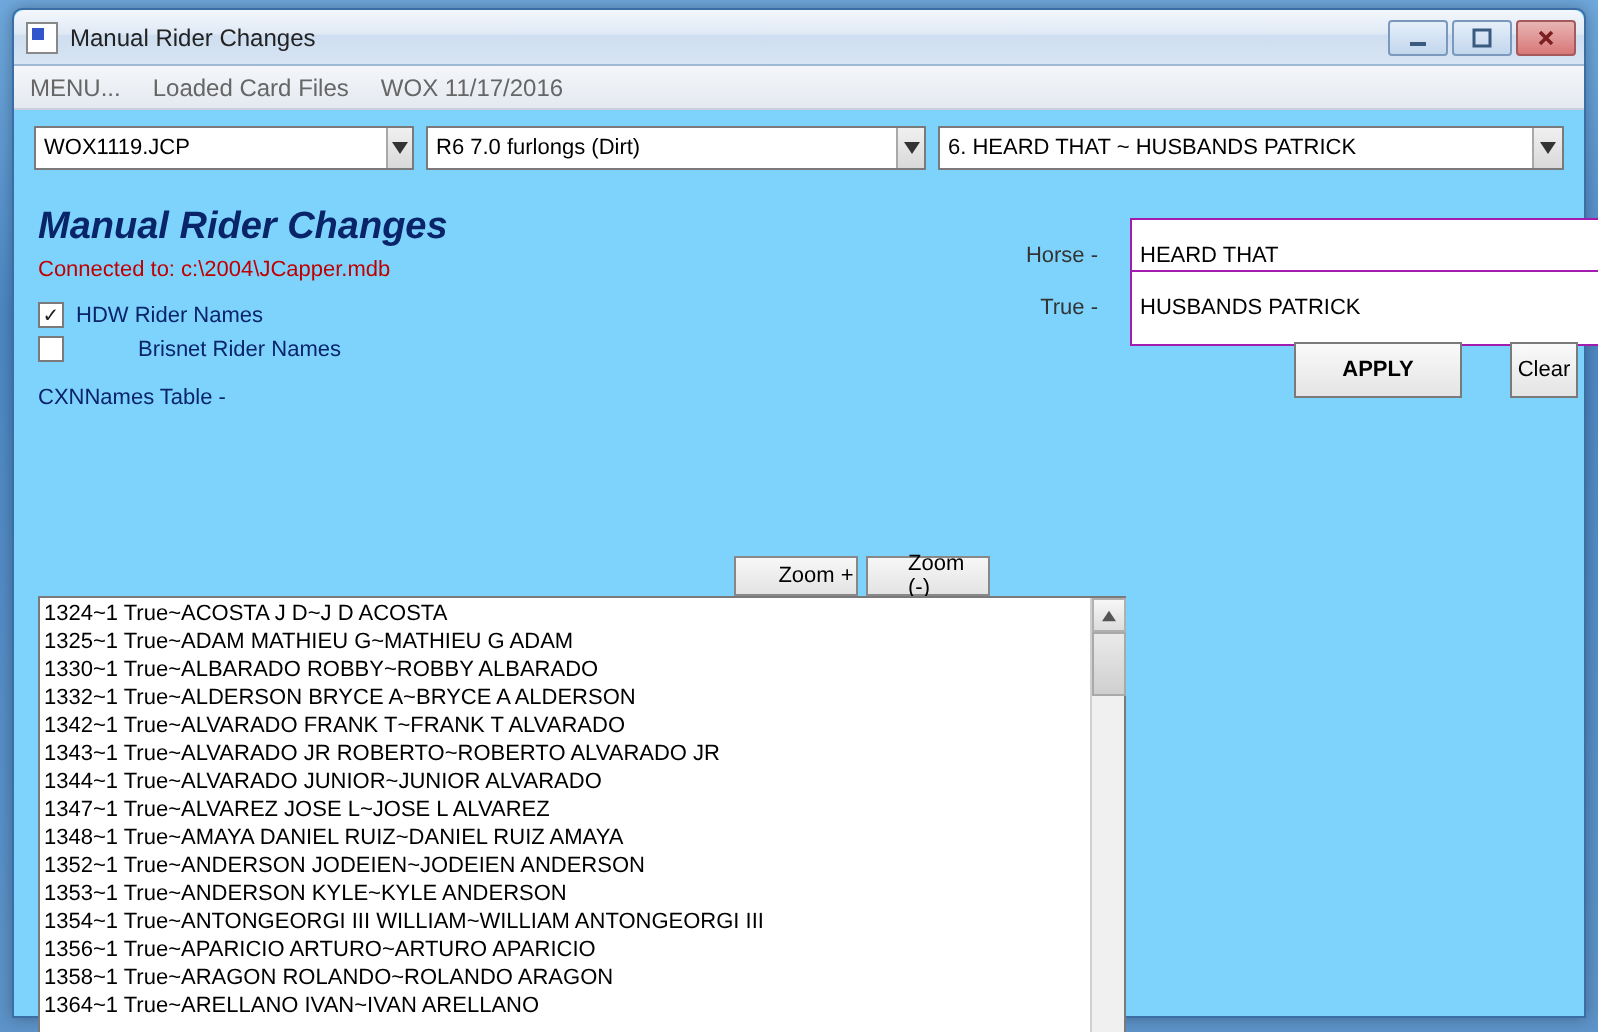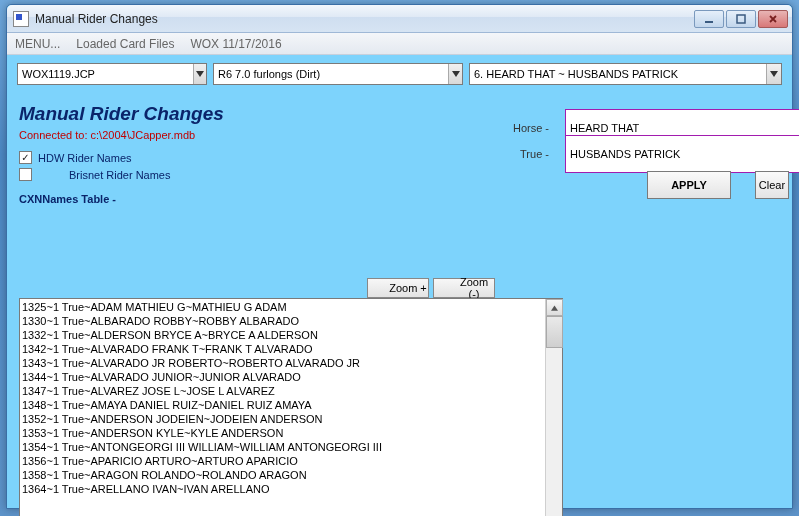--- a/index.html
+++ b/index.html
@@ -112,24 +112,24 @@
     font:inherit; padding:18px 4px; background:#fff;
   }
   .btn {
     border:1px solid #7a7a7a;
     background:linear-gradient(to bottom,#fafafa,#e4e4e4);
     font:inherit; padding:0;
     height:28px;
     display:flex;align-items:center;justify-content:center;
     cursor:default;
   }
-  .tablelabel { color:#0a246a; margin-top:12px;font-weight:bold;}
+  .tablelabel { color:#0a246a; margin-top:12px;}
   .zoomrow { position:absolute; top:187px; left:360px; display:flex;}
   .zoombtn { width:62px; height:20px; border:1px solid #888; background:linear-gradient(to bottom,#f7f7f7,#e3e3e3); display:flex;align-items:center;justify-content:center;padding-left:20px;}
-  .zoombtn + .zoombtn { margin-left:4px;text-align:center;}
+  .zoombtn + .zoombtn { margin-left:4px;}
   .listwrap {
     position:absolute; top:207px; left:12px; width:544px; height:280px;
     border:1px solid #7a7a7a; background:#fff;
     display:flex;
   }
   .listwrap .items {
     flex:1; overflow:hidden; padding:1px 2px; line-height:14px;
     white-space:nowrap;
     font-size:11px;
     color:#000;
@@ -249,20 +249,21 @@
       <div class="zoombtn">
         <span>Zoom +</span>
       </div>
       <div class="zoombtn">
         <span>Zoom (-)</span>
       </div>
     </div>
 
     <div class="listwrap">
       <div class="items" id="list-items">
+          <div>1324~1 True~ACOSTA J D~J D ACOSTA</div>
           <div>1325~1 True~ADAM MATHIEU G~MATHIEU G ADAM</div>
           <div>1330~1 True~ALBARADO ROBBY~ROBBY ALBARADO</div>
           <div>1332~1 True~ALDERSON BRYCE A~BRYCE A ALDERSON</div>
           <div>1342~1 True~ALVARADO FRANK T~FRANK T ALVARADO</div>
           <div>1343~1 True~ALVARADO JR ROBERTO~ROBERTO ALVARADO JR</div>
           <div>1344~1 True~ALVARADO JUNIOR~JUNIOR ALVARADO</div>
           <div>1347~1 True~ALVAREZ JOSE L~JOSE L ALVAREZ</div>
           <div>1348~1 True~AMAYA DANIEL RUIZ~DANIEL RUIZ AMAYA</div>
           <div>1352~1 True~ANDERSON JODEIEN~JODEIEN ANDERSON</div>
           <div>1353~1 True~ANDERSON KYLE~KYLE ANDERSON</div>

